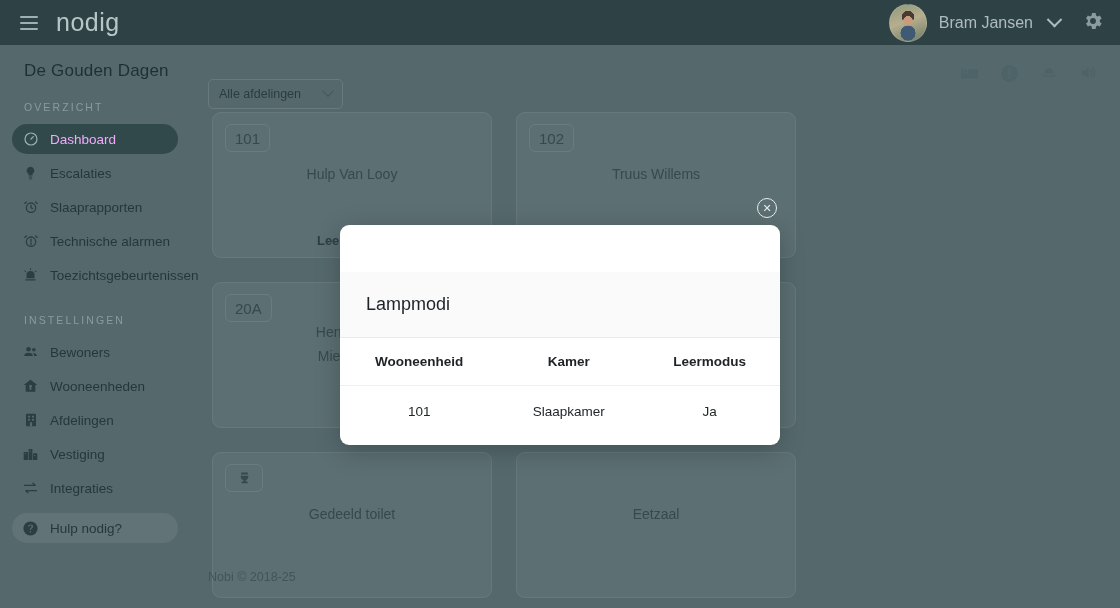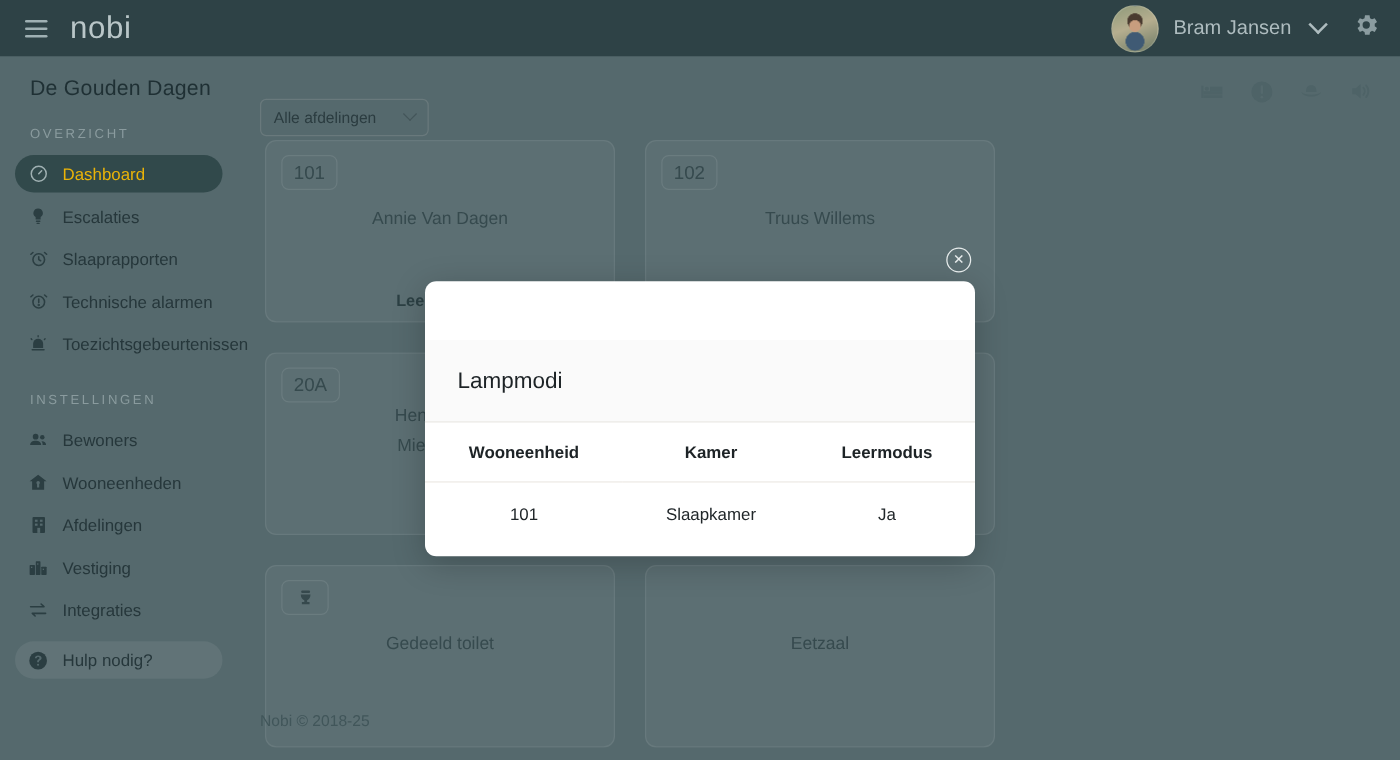--- a/index.html
+++ b/index.html
@@ -60,21 +60,21 @@
   .section-label {
     font-size: 10.5px; letter-spacing: 2.1px; color: #8a9b9e;
     padding: 20px 0 7px 24px; text-transform: uppercase;
   }
   .nav-item {
     display: flex; align-items: center; gap: 11px;
     height: 30px; margin: 4px 12px 4px 12px; padding-left: 10px;
     border-radius: 16px; cursor: pointer;
     font-size: 13.5px; color: #26373b;
   }
-  .nav-item.active { background: #31494b; color: #eab308; }
+  .nav-item.active { background: #31494b; color: #f0abfc; }
   .nav-item.help   { background: rgba(255,255,255,.07); }
   .nav-icon { width: 17px; height: 17px; display:flex; align-items:center; justify-content:center; flex:0 0 17px; }
   .nav-icon svg { display:block; }
 
   
   .toolbar {
     position: absolute; top: 45px; left: 190px; width: 930px; height: 56px;
     display: flex; align-items: center;
   }
   .dept-select {
@@ -161,21 +161,21 @@
 <body>
 
 <div id="app">
 
   <div class="topbar">
     <div class="hamburger">
       <span></span>
         <span></span>
         <span></span>
     </div>
-    <div class="brand">nobi</div>
+    <div class="brand">nodig</div>
 
     <div class="topbar-right">
       <div class="avatar"></div>
       <div class="username">Bram Jansen</div>
       <div class="caret-dn"></div>
       <div class="gear">
         <svg width="22" height="22" viewBox="0 0 24 24" fill="#8b9ca0">
           <path d="M19.4 13a7.6 7.6 0 0 0 0-2l2-1.6-2-3.4-2.4 1a7.6 7.6 0 0 0-1.7-1l-.4-2.6H10.9l-.4 2.6c-.6.2-1.2.6-1.7 1L6.4 6 4.4 9.4 6.4 11a7.6 7.6 0 0 0 0 2l-2 1.6 2 3.4 2.4-1c.5.4 1.1.8 1.7 1l.4 2.6h4l.4-2.6c.6-.2 1.2-.6 1.7-1l2.4 1 2-3.4-2-1.6zM12 15.2A3.2 3.2 0 1 1 12 8.8a3.2 3.2 0 0 1 0 6.4z"></path>
         </svg>
       </div>
@@ -353,21 +353,21 @@
         </svg>
       </div>
     </div>
   </div>
 
   <div class="grid">
 
     <div class="card">
       <div class="badge">101</div>
       <div class="card-body">
-        <div class="resident">Annie Van Dagen</div>
+        <div class="resident">Hulp Van Looy</div>
       </div>
       <div class="card-foot">Leermodus</div>
     </div>
 
     <div class="card">
       <div class="badge">102</div>
       <div class="card-body">
         <div class="resident">Truus Willems</div>
       </div>
       <div class="card-foot"></div>

